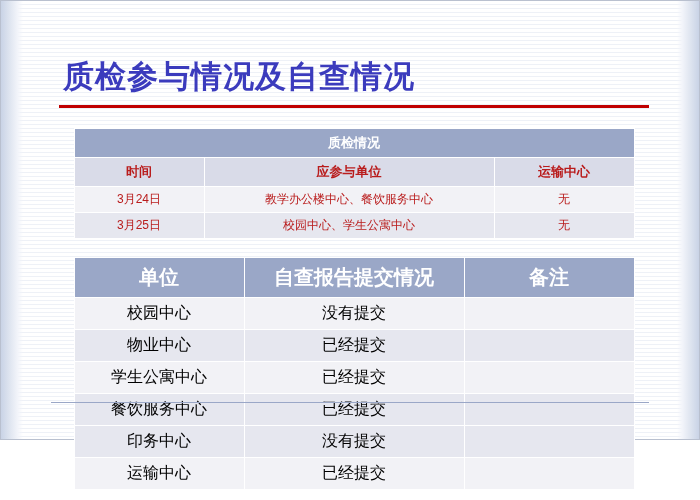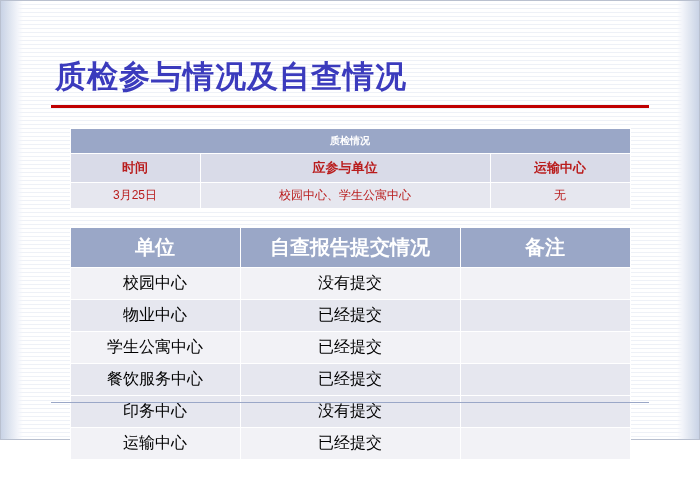--- a/index.html
+++ b/index.html
@@ -20,20 +20,21 @@
     box-sizing: border-box;
     background:
       repeating-linear-gradient(
         to bottom,
         #ffffff 0px,
         #ffffff 3px,
         #eef1f7 3px,
         #eef1f7 4px
       );
     border: 1px solid #b9c0cf;
+    padding-left: 8px;
   }
   .edge-left {
     position: absolute;
     left: 0; top: 0;
     width: 22px; height: 100%;
     background: linear-gradient(to right, #c9d3e6 0%, #dfe5f0 40%, #f2f4fa 75%, rgba(255,255,255,0) 100%);
     pointer-events: none;
   }
   .edge-right {
     position: absolute;
@@ -75,21 +76,21 @@
     font-size: 12px;
     text-align: center;
     padding: 4px 2px;
     color: #b91c1c;
     font-weight: normal;
   }
   .tbl1 .caption-row td {
     background: #9aa7c7;
     color: #ffffff;
     font-weight: bold;
-    font-size: 10px;
+    font-size: 13px;
     padding: 5px 2px;
     margin-top: 48px;
   }
   .tbl1 .head-row td {
     background: #d9dbe8;
     font-weight: bold;
     font-size: 13px;
     padding: 5px 2px;
   }
   .tbl1 .r-odd td { background: #f2f2f6; }
@@ -144,20 +145,25 @@
         <col style="width:140px">
       </colgroup>
       <tbody>
         <tr class="caption-row">
           <td colspan="3">质检情况</td>
         </tr>
         <tr class="head-row">
           <td>时间</td>
           <td>应参与单位</td>
           <td>运输中心</td>
+        </tr>
+        <tr class="r-odd">
+          <td>3月24日</td>
+          <td>教学办公楼中心、餐饮服务中心</td>
+          <td>无</td>
         </tr>
         <tr class="r-even">
           <td>3月25日</td>
           <td>校园中心、学生公寓中心</td>
           <td>无</td>
         </tr>
       </tbody>
     </table>
 
     <table class="tbl2">

